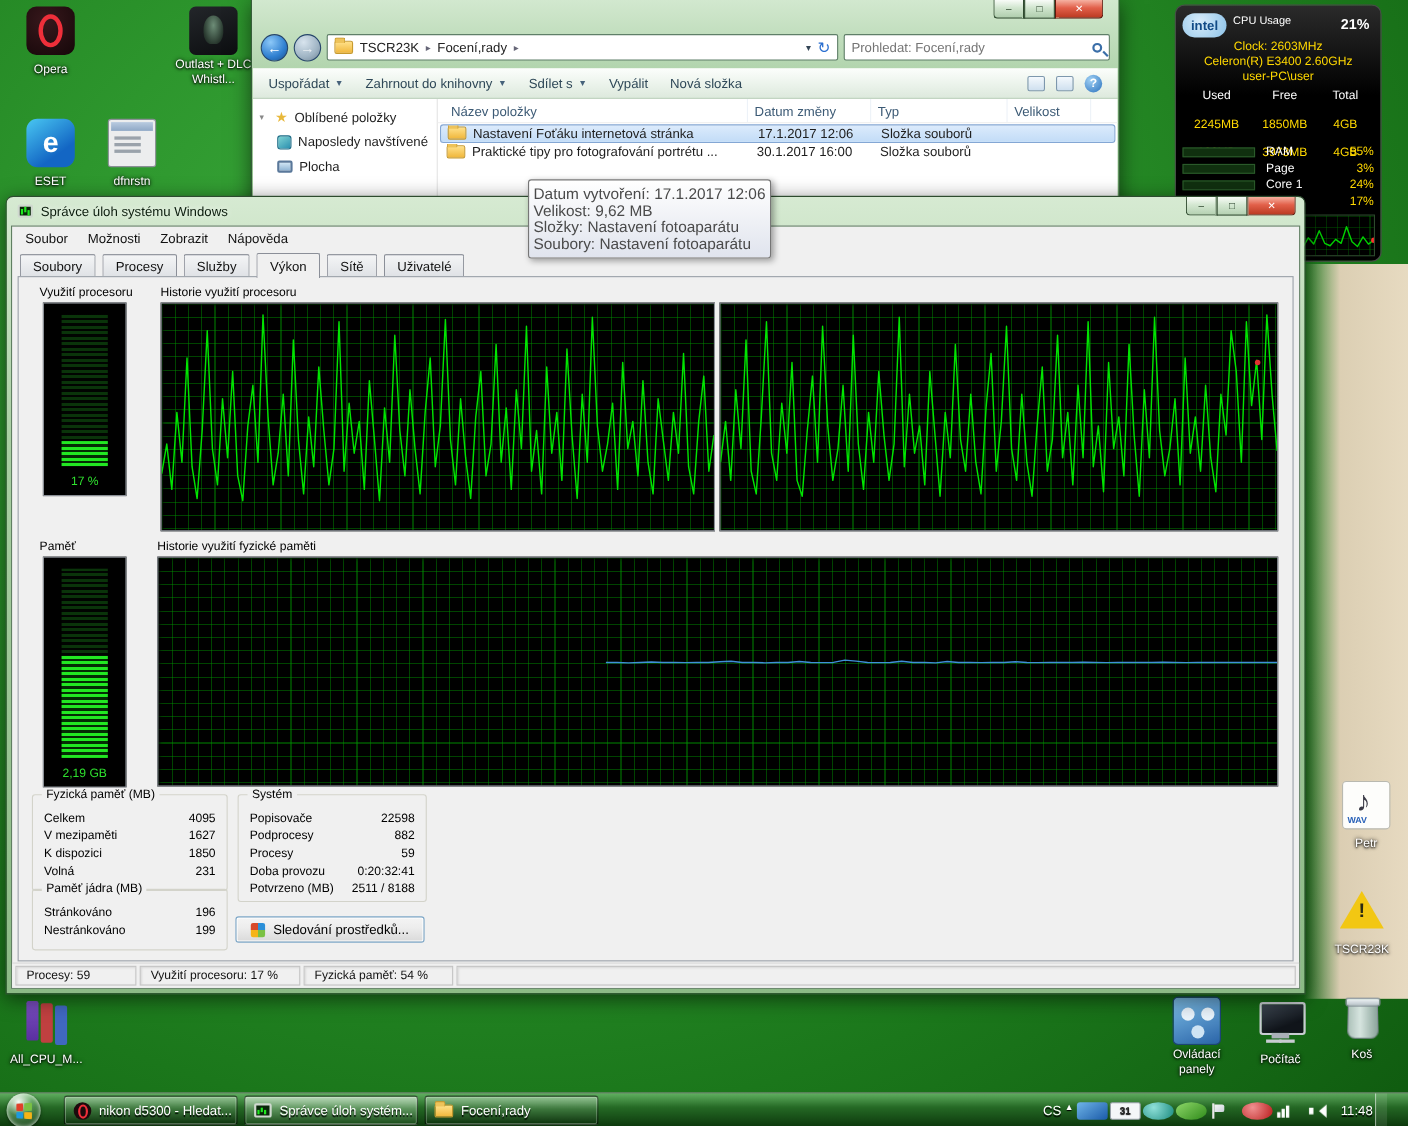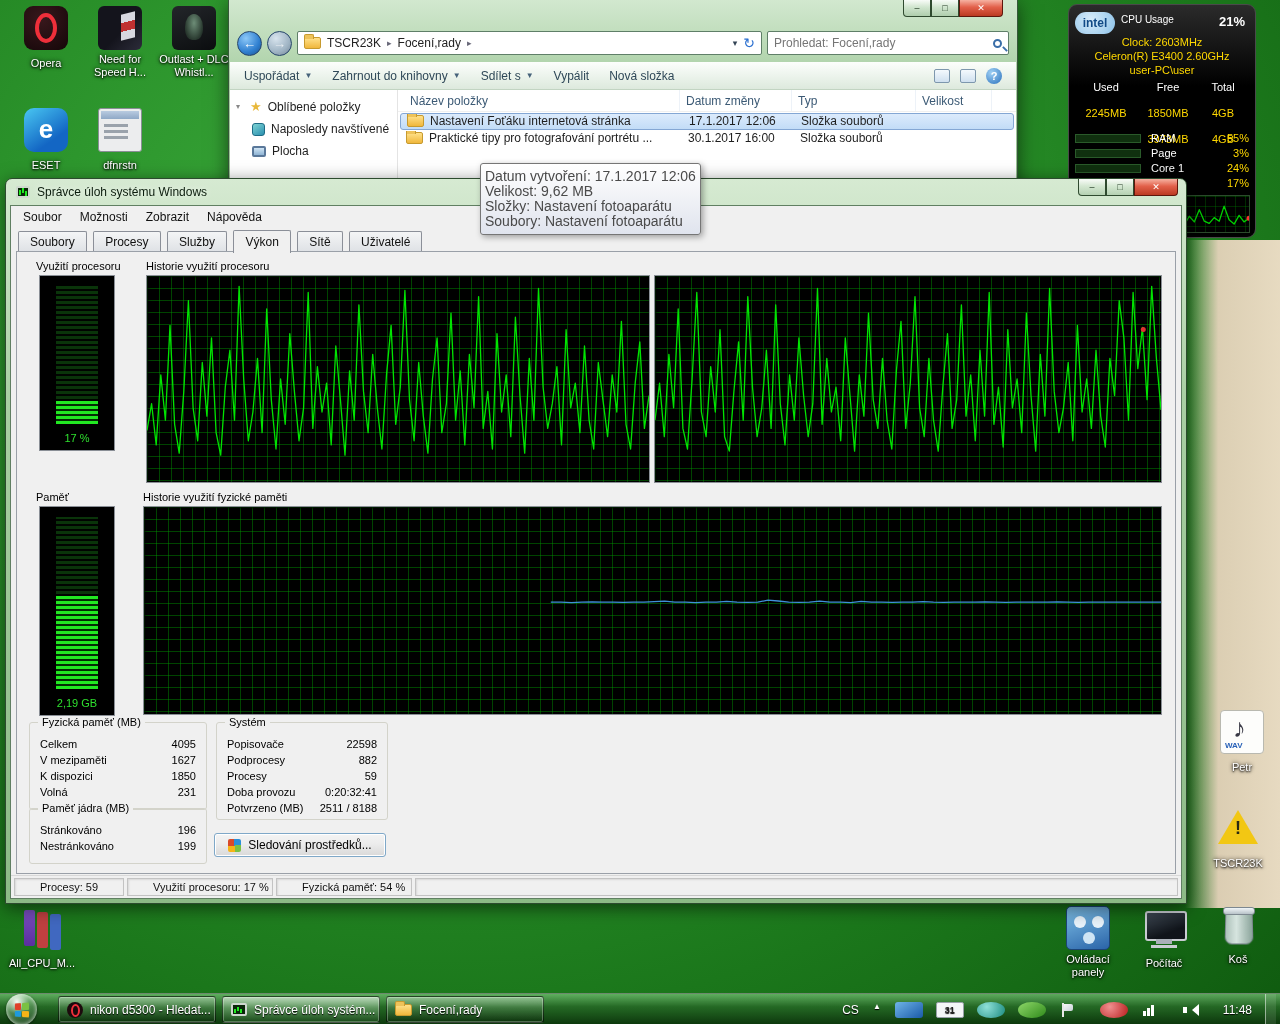--- a/index.html
+++ b/index.html
@@ -110,21 +110,21 @@
   .gauge{position:absolute;width:76px;background:#000;border:1px solid #8a8f96;box-shadow:inset 1px 1px 3px #000}
   .ledwrap{position:absolute;left:16px;right:16px;top:10px;bottom:26px;background:repeating-linear-gradient(to top,#0a340a 0 3px,#010401 3px 5px)}
   .ledfill{position:absolute;left:0;right:0;bottom:0;background:repeating-linear-gradient(to top,#22e822 0 3px,#042d04 3px 5px)}
   .gaugeval{position:absolute;bottom:6px;left:0;right:0;text-align:center;color:#2ee02e;font-size:11px}
   .group{position:absolute;border:1px solid #d3d3ca;border-radius:3px;padding:13px 10px 4px}
   .gtitle{position:absolute;top:-7px;left:8px;background:#f0f0f0;padding:0 4px;font-size:11px;color:#000}
   .grow{display:flex;justify-content:space-between;font-size:11px;line-height:16px;color:#000}
   .tm-btn{position:absolute;display:flex;align-items:center;justify-content:center;gap:7px;font-size:12px;color:#000;border:1px solid #7fa8c8;border-radius:3px;background:linear-gradient(180deg,#f4f4f4,#ececec 45%,#d9d9d9);cursor:pointer;box-shadow:inset 0 0 0 1px #fff}
   .rm-ico{width:13px;height:13px;border-radius:2px;background:conic-gradient(#2a8fd8 0 25%,#7ac143 25% 50%,#f6b417 50% 75%,#d84a2a 75%)}
   .statusbar{position:absolute;left:0;right:0;bottom:0;height:23px;background:#f0f0f0;border-top:1px solid #d8d8d8;display:flex;gap:3px;padding:2px 3px}
-  .spane{border:1px solid #c3c3c3;box-shadow:inset 1px 1px 2px rgba(0,0,0,.1);font-size:11px;padding:2px 25px;color:#111;white-space:nowrap}
+  .spane{border:1px solid #c3c3c3;box-shadow:inset 1px 1px 2px rgba(0,0,0,.1);font-size:11px;padding:2px 9px;color:#111;white-space:nowrap}
 
   
   .gadget{position:absolute;left:1068px;top:4px;width:188px;height:234px;z-index:3;background:linear-gradient(180deg,#2b2b2b,#000 35%);border:1px solid #4a4a4a;border-radius:9px;color:#fff}
   .g-brand{position:absolute;left:6px;top:7px;width:40px;height:22px;background:radial-gradient(circle at 40% 35%,#d8ecfa,#8cc2e8);border-radius:11px;color:#114a86;font-size:12px;font-weight:bold;text-align:center;line-height:22px}
   .g-title{position:absolute;left:52px;top:9px;font-size:10px;font-weight:normal}
   .g-usage{position:absolute;right:10px;top:9px;font-size:13px;font-weight:bold}
   .g-line{position:absolute;left:0;right:0;text-align:center;font-size:11px;color:#ffd800}
   .g-table{position:absolute;left:6px;right:6px;top:76px;display:grid;grid-template-columns:62px 62px 48px;row-gap:14px;text-align:center;font-size:11px}
   .g-th{color:#fff}
   .g-td{color:#ffd800}
@@ -142,21 +142,21 @@
   .flag{width:15px;height:14px;display:grid;grid-template-columns:1fr 1fr;grid-template-rows:1fr 1fr;gap:1px;transform:perspective(40px) rotateY(-20deg)}
   .flag i{border-radius:1px}
   .flag i:nth-child(1){background:#e0402a}.flag i:nth-child(2){background:#7ac143}
   .flag i:nth-child(3){background:#1e9ade}.flag i:nth-child(4){background:#f6b417}
   .tbtn{position:absolute;top:2px;height:27px;width:158px;border:1px solid rgba(0,0,0,.5);border-radius:3px;background:linear-gradient(180deg,rgba(255,255,255,.38),rgba(255,255,255,.12) 45%,rgba(0,0,0,.18));display:flex;align-items:center;gap:7px;padding:0 8px;color:#fff;font-size:12px;text-shadow:0 1px 1px #000;box-shadow:inset 0 0 0 1px rgba(255,255,255,.28);cursor:pointer;white-space:nowrap;overflow:hidden}
   .tbtn.active{background:linear-gradient(180deg,rgba(255,255,255,.6),rgba(225,255,225,.3) 45%,rgba(45,100,45,.35))}
   .tb-opera{width:16px;height:16px;border-radius:50%;background:#1c0b0d;position:relative;flex:0 0 auto}
   .tb-opera::before{content:"";position:absolute;left:4px;top:2px;width:5px;height:9px;border:2px solid #ef2f3a;border-radius:50%}
   .tb-tm{width:16px;height:13px;background:#0a270a;border:2px solid #cfd8cf;border-radius:2px;position:relative;flex:0 0 auto}
   .tb-tm::before{content:"";position:absolute;left:1px;bottom:1px;width:2px;height:4px;background:#21e821;box-shadow:3px -2px 0 #21e821,6px 0 0 #21e821}
-  .tray{position:absolute;right:4px;top:0;height:31px;display:flex;align-items:center;gap:13px;color:#fff;font-size:12px;text-shadow:0 1px 1px #000}
+  .tray{position:absolute;right:19px;top:0;height:31px;display:flex;align-items:center;gap:2px;color:#fff;font-size:12px;text-shadow:0 1px 1px #000}
   .ti{width:28px;height:16px;border-radius:3px;position:relative;cursor:pointer;flex:0 0 auto}
   .ti-arrow{width:10px;font-size:8px;color:#fff;text-align:center;background:none}
   .ti-cal{background:#f4f6f8;border:1px solid #98a0a8;color:#222;font-size:9px;font-weight:bold;text-align:center;line-height:14px;border-radius:2px}
   .ti-blue{background:linear-gradient(145deg,#6fb4e8,#1a5aa8)}
   .ti-teal{background:radial-gradient(circle at 35% 30%,#8fe0d8,#1a8a7e);border-radius:50%}
   .ti-green{background:linear-gradient(145deg,#8fd86a,#2f8a1a);border-radius:50%}
   .ti-flag{background:none}
   .ti-flag::before{content:"";position:absolute;left:3px;top:1px;width:2px;height:14px;background:#e8e8e8}
   .ti-flag::after{content:"";position:absolute;left:5px;top:2px;width:9px;height:7px;background:linear-gradient(145deg,#f8f8f8,#c8d0d8);border-radius:0 2px 2px 0}
   .ti-red{background:radial-gradient(circle at 35% 30%,#f09090,#b81a1a);border-radius:50%}
@@ -173,24 +173,20 @@
 <body>
 
 <div id="screen">
   <div class="desktop-bg"></div>
   <div class="wall-strip"></div>
 
   <div class="dicon" style="left:8px;top:6px">
     <div class="ic ic-opera"></div>
     <span class="dlabel">Opera</span>
   </div>
-  <div class="dicon" style="left:82px;top:6px">
-    <div class="ic ic-nfs"></div>
-    <span class="dlabel">Need for Speed H...</span>
-  </div>
   <div class="dicon" style="left:156px;top:6px">
     <div class="ic ic-outlast"></div>
     <span class="dlabel">Outlast + DLC Whistl...</span>
   </div>
   <div class="dicon" style="left:8px;top:108px">
     <div class="ic ic-eset"></div>
     <span class="dlabel">ESET</span>
   </div>
   <div class="dicon" style="left:82px;top:108px">
     <div class="ic ic-appwin"></div>

